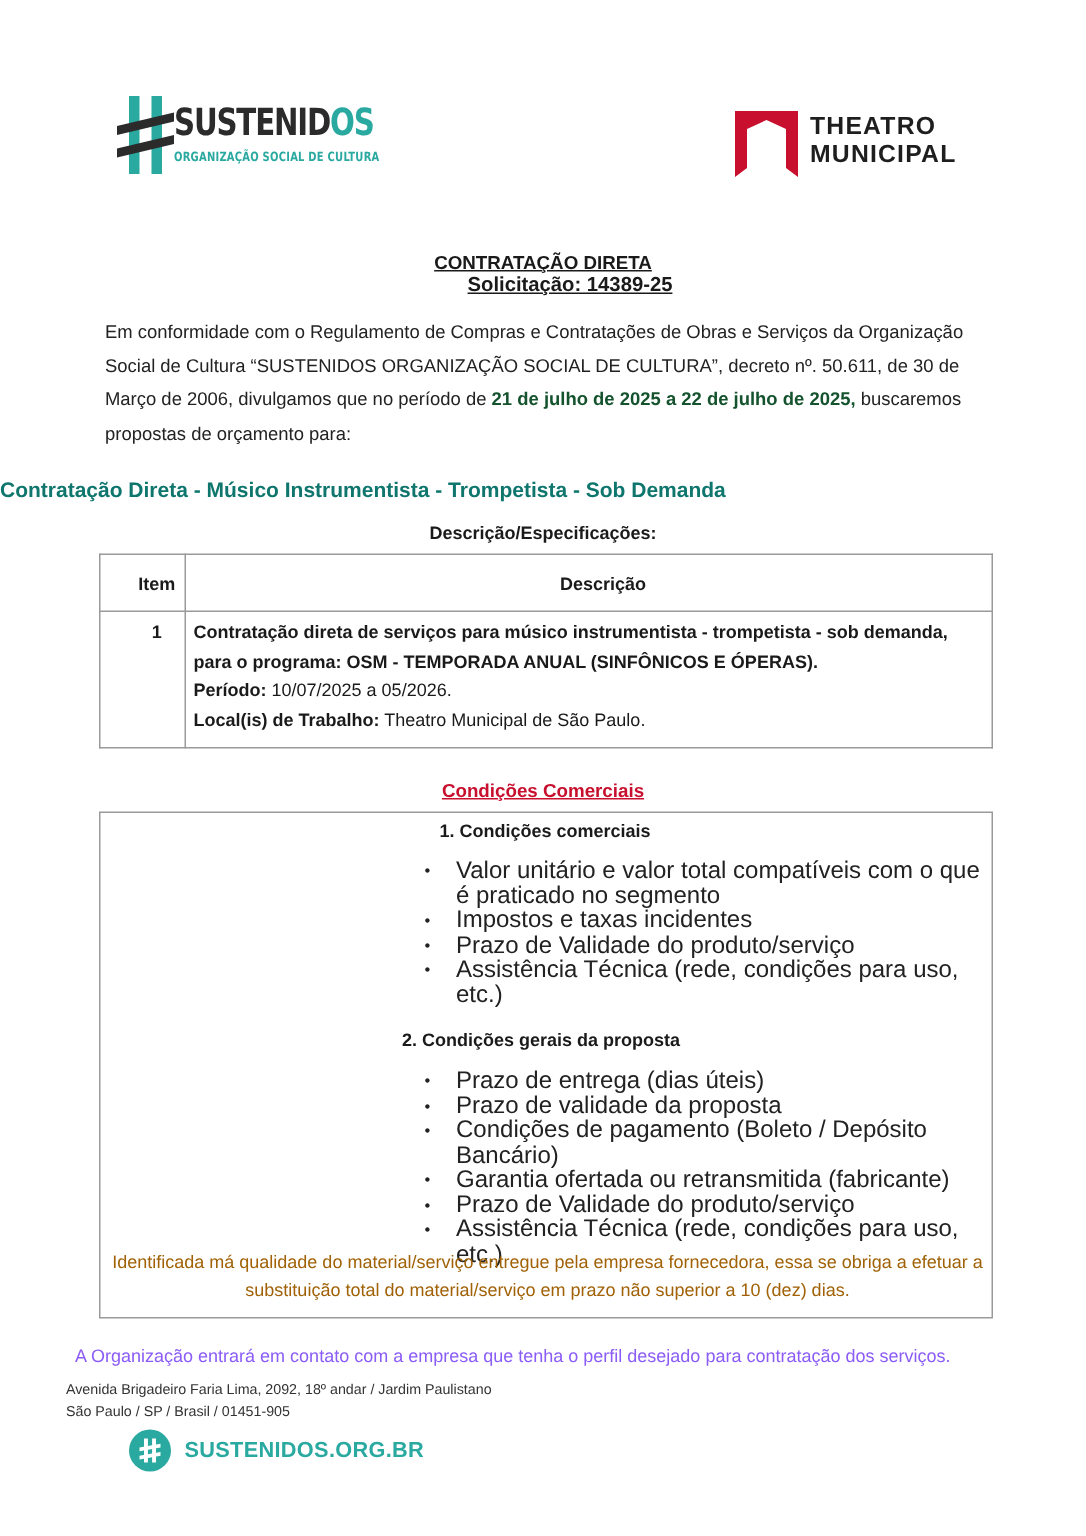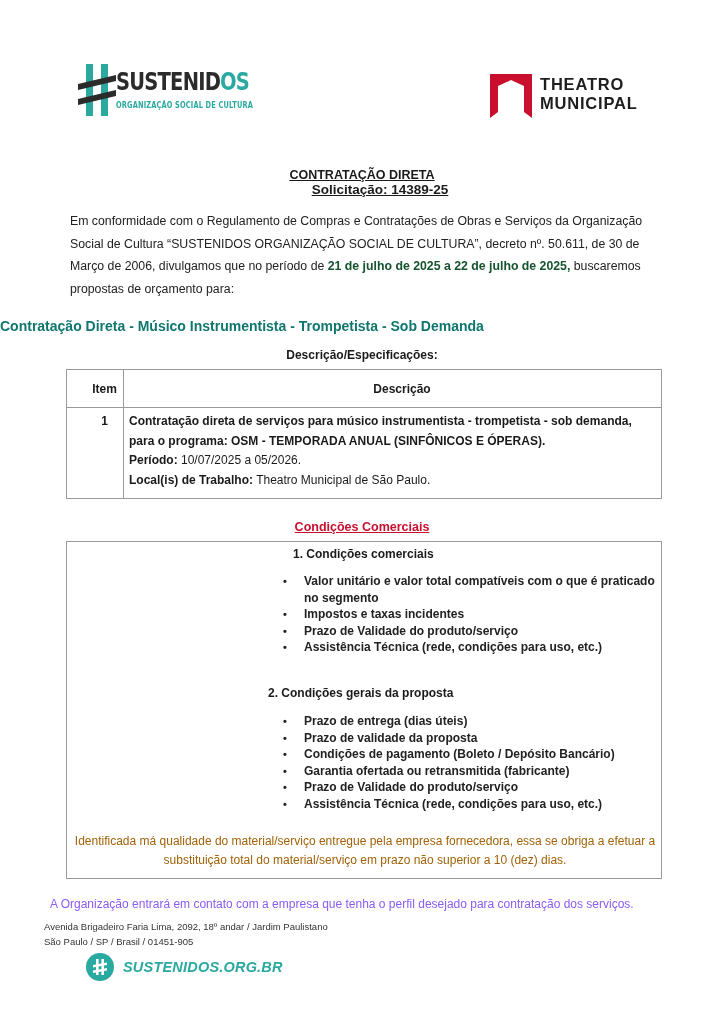--- a/index.html
+++ b/index.html
@@ -35,35 +35,35 @@
     .spec-table th { height: 38px; font-weight: bold; text-align: center; }
     .spec-table th.col-item { width: 57px; }
     .spec-table td.item-num { text-align: center; vertical-align: top; padding-top: 6px; font-weight: bold; }
     .spec-table td.desc { padding: 4px 6px 8px 5px; line-height: 19.5px; vertical-align: top; }
     .spec-table td.desc .b { font-weight: bold; }
 
     .cond-title { position: absolute; left: 0; top: 520px; width: 724px; text-align: center; color: #c8102e; font-weight: bold; font-size: 12.5px; text-decoration: underline; }
 
     .cond-box { position: absolute; left: 66px; top: 541px; width: 596px; height: 338px; border: 1px solid #9a9a9a; }
     .cond-box .sec-title { position: absolute; font-weight: bold; font-size: 12px; color: #1a1a1a; }
-    .cond-box ul { position: absolute; list-style: none; font-size: 12px; line-height: 16.5px; color: #222; font-weight: bold; }
+    .cond-box ul { position: absolute; list-style: none; font-size: 16px; line-height: 16.5px; color: #222; }
     .cond-box ul li { position: relative; padding-left: 28px; }
     .cond-box ul li::before { content: "\2022"; position: absolute; left: 7px; top: 0; font-size: 11px; }
     .cond-box .sec1-title { left: 226px; top: 5px; }
     .cond-box .list1 { left: 209px; top: 31px; width: 380px; }
     .cond-box .sec2-title { left: 201px; top: 144px; }
     .cond-box .list2 { left: 209px; top: 171px; width: 380px; }
     .cond-box .note { position: absolute; left: 6px; top: 290px; width: 584px; text-align: center; font-size: 12px; line-height: 19px; color: #a16207; }
 
     .closing { position: absolute; left: 50px; top: 897px; width: 600px; font-size: 12px; color: #8b5cf6; }
 
     .footer-addr { position: absolute; left: 44px; top: 919px; font-size: 9.5px; line-height: 15px; color: #333; }
     .footer-site { position: absolute; left: 86px; top: 952px; height: 30px; display: flex; align-items: center; }
     .footer-site .circle { width: 28px; height: 28px; border-radius: 50%; background: #2aa9a0; display: flex; align-items: center; justify-content: center; }
-    .footer-site .url { margin-left: 9px; font-weight: bold; font-size: 14.5px; color: #2aa9a0; letter-spacing: 0.2px; font-style: italic; }
+    .footer-site .url { margin-left: 9px; font-weight: bold; font-size: 14.5px; color: #2aa9a0; letter-spacing: 0.2px; }
   </style>
 </head>
 <body>
 
 <div class="logo-sustenidos">
   <svg class="hash" viewBox="0 0 38 52">
     <rect x="8" y="0" width="7" height="52" fill="#2aa9a0"></rect>
     <rect x="23" y="0" width="7" height="52" fill="#2aa9a0"></rect>
     <polygon points="0,20 38,11 38,17 0,26" fill="#2b2b2b"></polygon>
     <polygon points="0,35 38,26 38,32 0,41" fill="#2b2b2b"></polygon>

